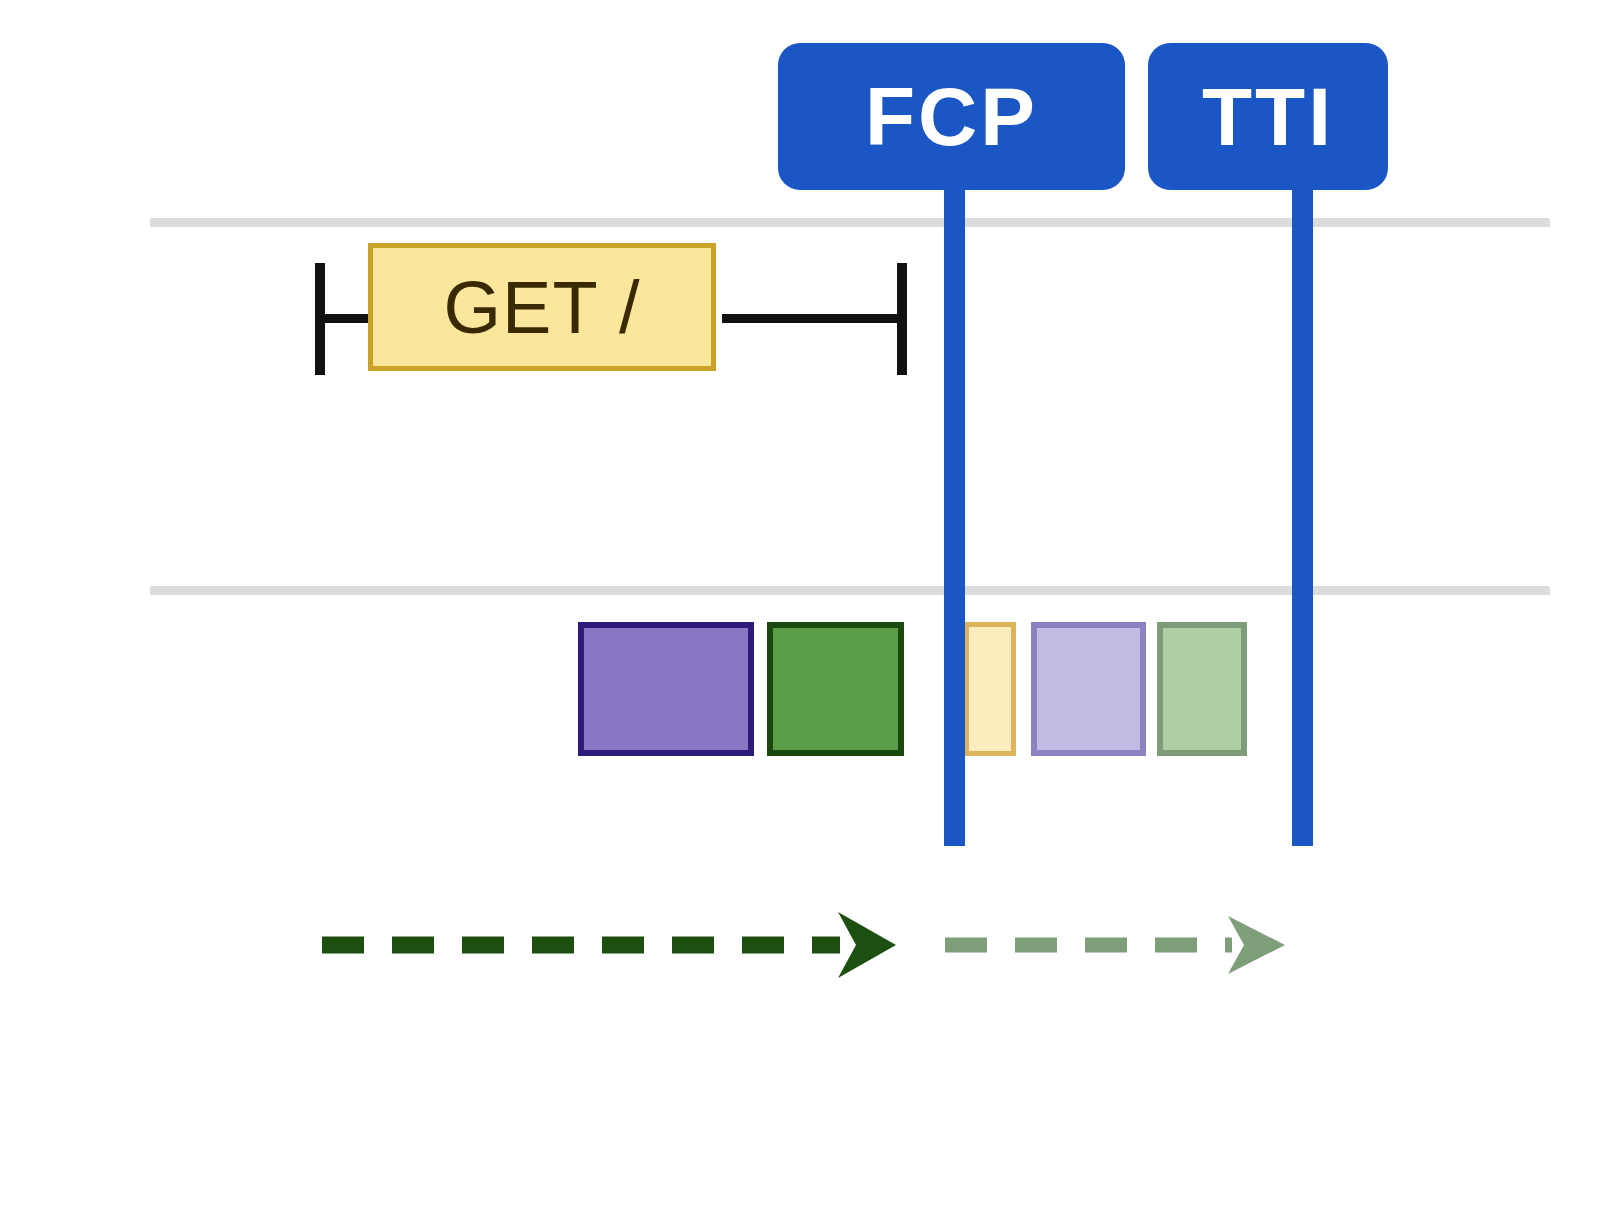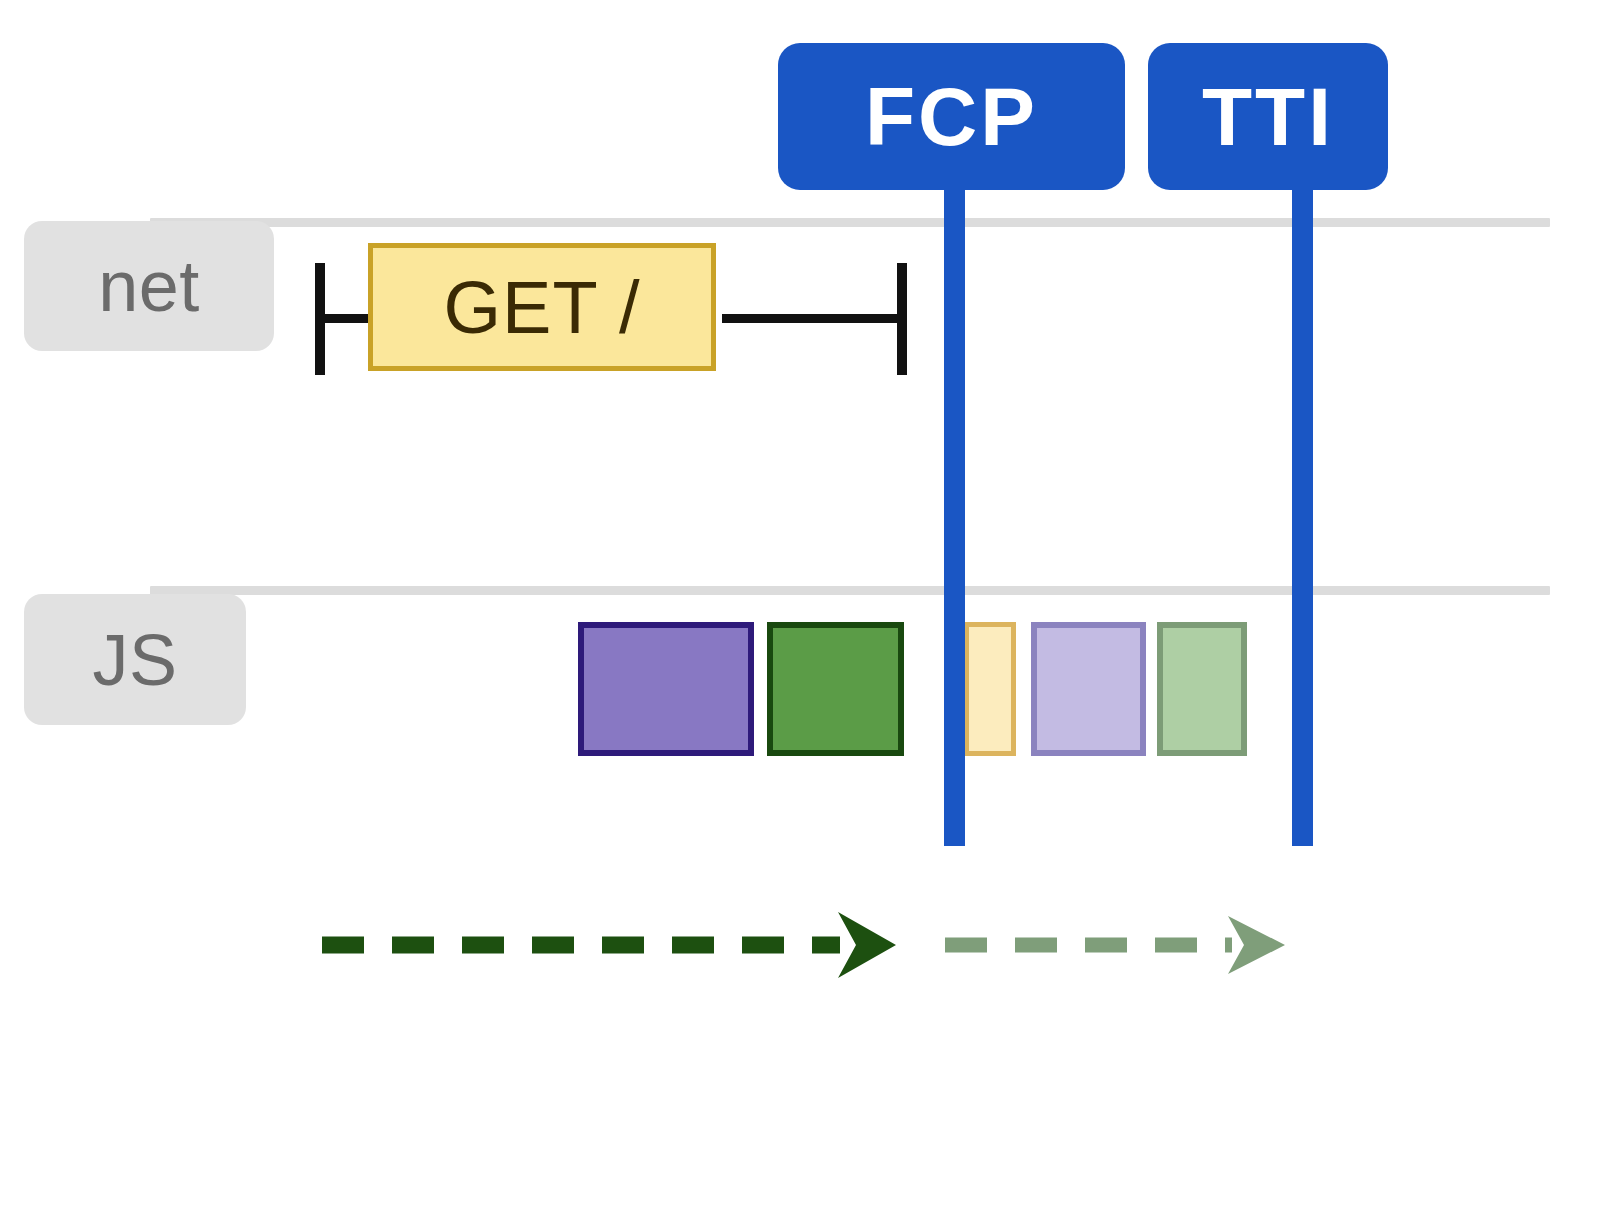--- a/index.html
+++ b/index.html
@@ -131,23 +131,21 @@
   #phase-js-optional { left: 0px; top: 900px; width: 1600px; height: 240px; }
 </style>
 </head>
 <body>
 
 <div id="stage">
 
   <div class="track-rule" id="rule-net" style="background: rgb(220, 220, 220);"></div>
   <div class="track-rule" id="rule-js" style="background: rgb(220, 220, 220);"></div>
 
-  <div class="row-pill" id="pill-net" style="background: rgb(225, 225, 225); color: rgb(107, 107, 107);">net</div>
 
-  <div class="row-pill" id="pill-js" style="background: rgb(225, 225, 225); color: rgb(107, 107, 107);">JS</div>
 
   <div id="net-request">
     <div class="whisker-cap" id="cap-left" style="background: rgb(17, 17, 17);"></div>
     <div class="whisker-line" id="wl-left" style="background: rgb(17, 17, 17);"></div>
     <div class="whisker-line" id="wl-right" style="background: rgb(17, 17, 17);"></div>
     <div class="whisker-cap" id="cap-right" style="background: rgb(17, 17, 17);"></div>
     <div id="bar-get" style="background: rgb(251, 231, 155); border-color: rgb(201, 162, 39); color: rgb(58, 42, 4);">GET /</div>
   </div>
 
   <div class="js-task" id="task-0" style="background: rgb(136, 120, 195); border-color: rgb(46, 26, 122);"></div>

